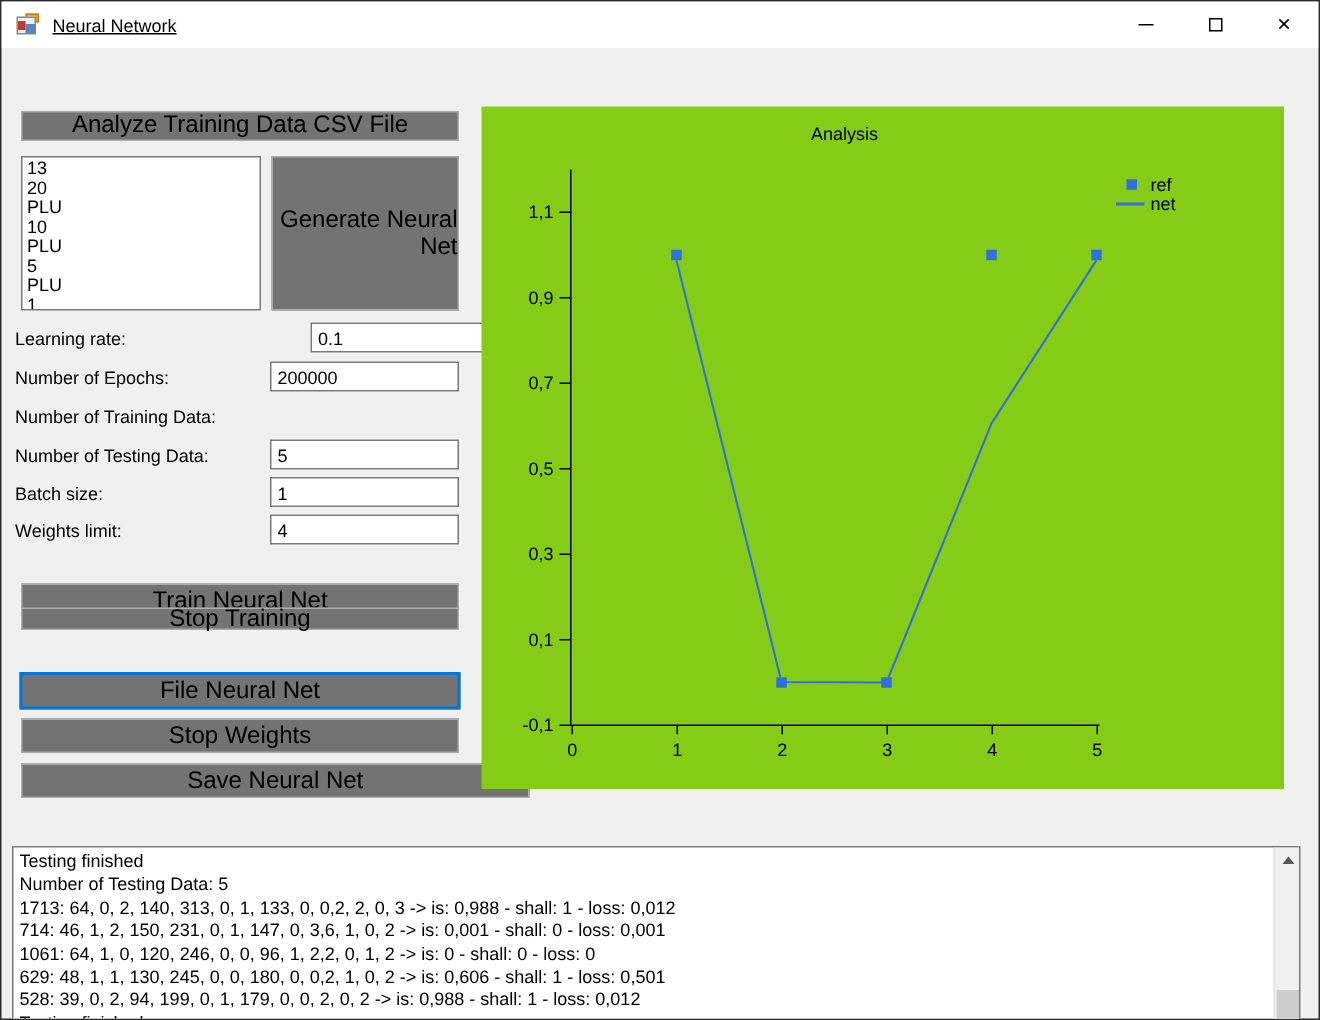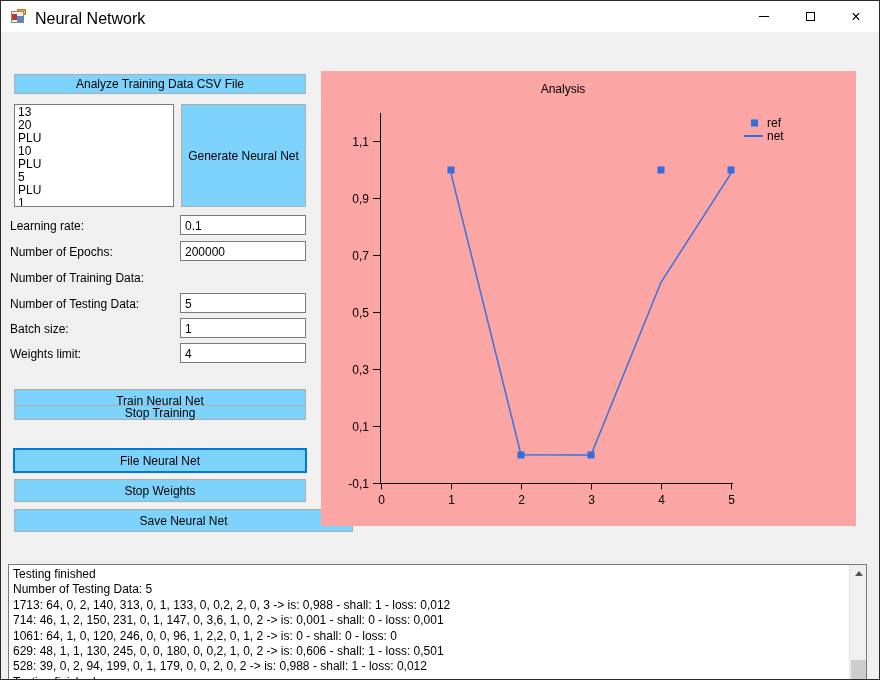--- a/index.html
+++ b/index.html
@@ -8,49 +8,49 @@
   .window { position:absolute; top:0; left:0; width:880px; height:680px;
             background:#f0f0f0; border:1px solid #2b2b2b; overflow:hidden; }
 
   
   .titlebar { position:absolute; top:0; left:0; width:878px; height:31px; background:#ffffff; }
   .app-icon { position:absolute; left:10px; top:8px; width:16px; height:16px; }
   .app-icon .win   { position:absolute; left:0; top:2px; width:13px; height:12px; border:1px solid #8a8a8a; background:#efefef; }
   .app-icon .bar   { position:absolute; left:6px; top:0;  width:9px;  height:6px; background:#f3a821; border:1px solid #c07d10; }
   .app-icon .red   { position:absolute; left:1px; top:5px; width:5px; height:6px; background:#c0392b; }
   .app-icon .blue  { position:absolute; left:6px; top:7px; width:7px; height:6px; background:#5b84c4; }
-  .title-text { position:absolute; left:34px; top:9px; font-size:16px; }
+  .title-text { position:absolute; left:34px; top:9px; font-size:12px;text-decoration:underline; }
   .caption-btn { position:absolute; top:0; width:46px; height:31px; display:flex; align-items:center; justify-content:center; }
   .btn-min { right:92px; } .btn-max { right:46px; } .btn-close { right:0; }
   .min-glyph { width:10px; height:1px; background:#000; }
   .max-glyph { width:9px; height:9px; border:1px solid #000; }
   .close-glyph { font-size:16px; line-height:16px; }
 
   
-  .win-btn { position:absolute; background:#7dd3fc; border:1px solid #adadad;
-             display:flex; align-items:center; justify-content:center; font-size:12px;text-align:right; }
+  .win-btn { position:absolute; background:#737373; border:1px solid #adadad;
+             display:flex; align-items:center; justify-content:center; font-size:16px;text-align:right; }
   .btn-analyze { left:13px; top:73px;  width:292px; height:20px; }
   .btn-train   { left:13px; top:388px; width:292px; height:23px; }
   .btn-stoptr  { left:13px; top:404px; width:292px; height:15px; }
   .btn-test    { left:12px; top:447px; width:294px; height:25px; border:2px solid #0078d7; }
   .btn-stopte  { left:13px; top:478px; width:292px; height:23px; }
   .btn-save    { left:13px; top:508px; width:339px; height:23px; }
   .btn-generate{ left:180px; top:103px; width:125px; height:103px; }
 
   .layer-listbox { position:absolute; left:13px; top:103px; width:160px; height:103px;
                    background:#fff; border:1px solid #7a7a7a; overflow:hidden; padding:1px 0 0 3px; }
   .layer-item { height:13px; line-height:13px; font-size:12px; }
 
   .field-label { position:absolute; width:165px; font-size:12px; }
   .field-input { position:absolute; left:179px; width:126px; height:20px; background:#fff;
                  border:1px solid #7a7a7a; font-family:"Liberation Sans",sans-serif;
                  font-size:12px; padding:2px 0 0 4px; outline:none; }
 
   
-  .chart-panel { position:absolute; left:320px; top:70px; width:535px; height:455px; background:#fca5a5; }
+  .chart-panel { position:absolute; left:320px; top:70px; width:535px; height:455px; background:#84cc16; }
 
   
   .output-box { position:absolute; left:7px; top:563px; width:859px; height:135px;
                 background:#fff; border:1px solid #7a7a7a; overflow:hidden; }
   .output-text { position:absolute; left:4px; top:2px; right:22px; }
   .output-line { font-size:12px; line-height:15.4px; white-space:pre; }
   .v-scrollbar { position:absolute; top:0; right:0; width:17px; height:133px; background:#f0f0f0; border-left:1px solid #e2e2e2; }
   .sb-arrow { position:absolute; left:0; width:17px; height:17px; display:flex; align-items:center; justify-content:center; }
   .sb-up { top:0; } .sb-down { bottom:0; }
   .tri-up   { width:0; height:0; border-left:4px solid transparent; border-right:4px solid transparent; border-bottom:5px solid #555; }
@@ -90,21 +90,21 @@
       <div class="layer-item">10</div>
       <div class="layer-item">PLU</div>
       <div class="layer-item">5</div>
       <div class="layer-item">PLU</div>
       <div class="layer-item">1</div>
     </div>
 
   <div class="win-btn btn-generate">Generate Neural Net</div>
 
   <div class="field-label" style="left:9px; top:218px;">Learning rate:</div>
-  <input class="field-input" style="top: 214px;" value="0.1">
+  <input class="field-input" style="top: 214px; margin-left: 27px;" value="0.1">
   <div class="field-label" style="left:9px; top:244px;">Number of Epochs:</div>
   <input class="field-input" style="top: 240px;" value="200000">
   <div class="field-label" style="left:9px; top:270px;">Number of Training Data:</div>
   <div class="field-label" style="left:9px; top:296px;">Number of Testing Data:</div>
   <input class="field-input" style="top: 292px;" value="5">
   <div class="field-label" style="left:9px; top:321px;">Batch size:</div>
   <input class="field-input" style="top: 317px;" value="1">
   <div class="field-label" style="left:9px; top:346px;">Weights limit:</div>
   <input class="field-input" style="top: 342px;" value="4">
 

